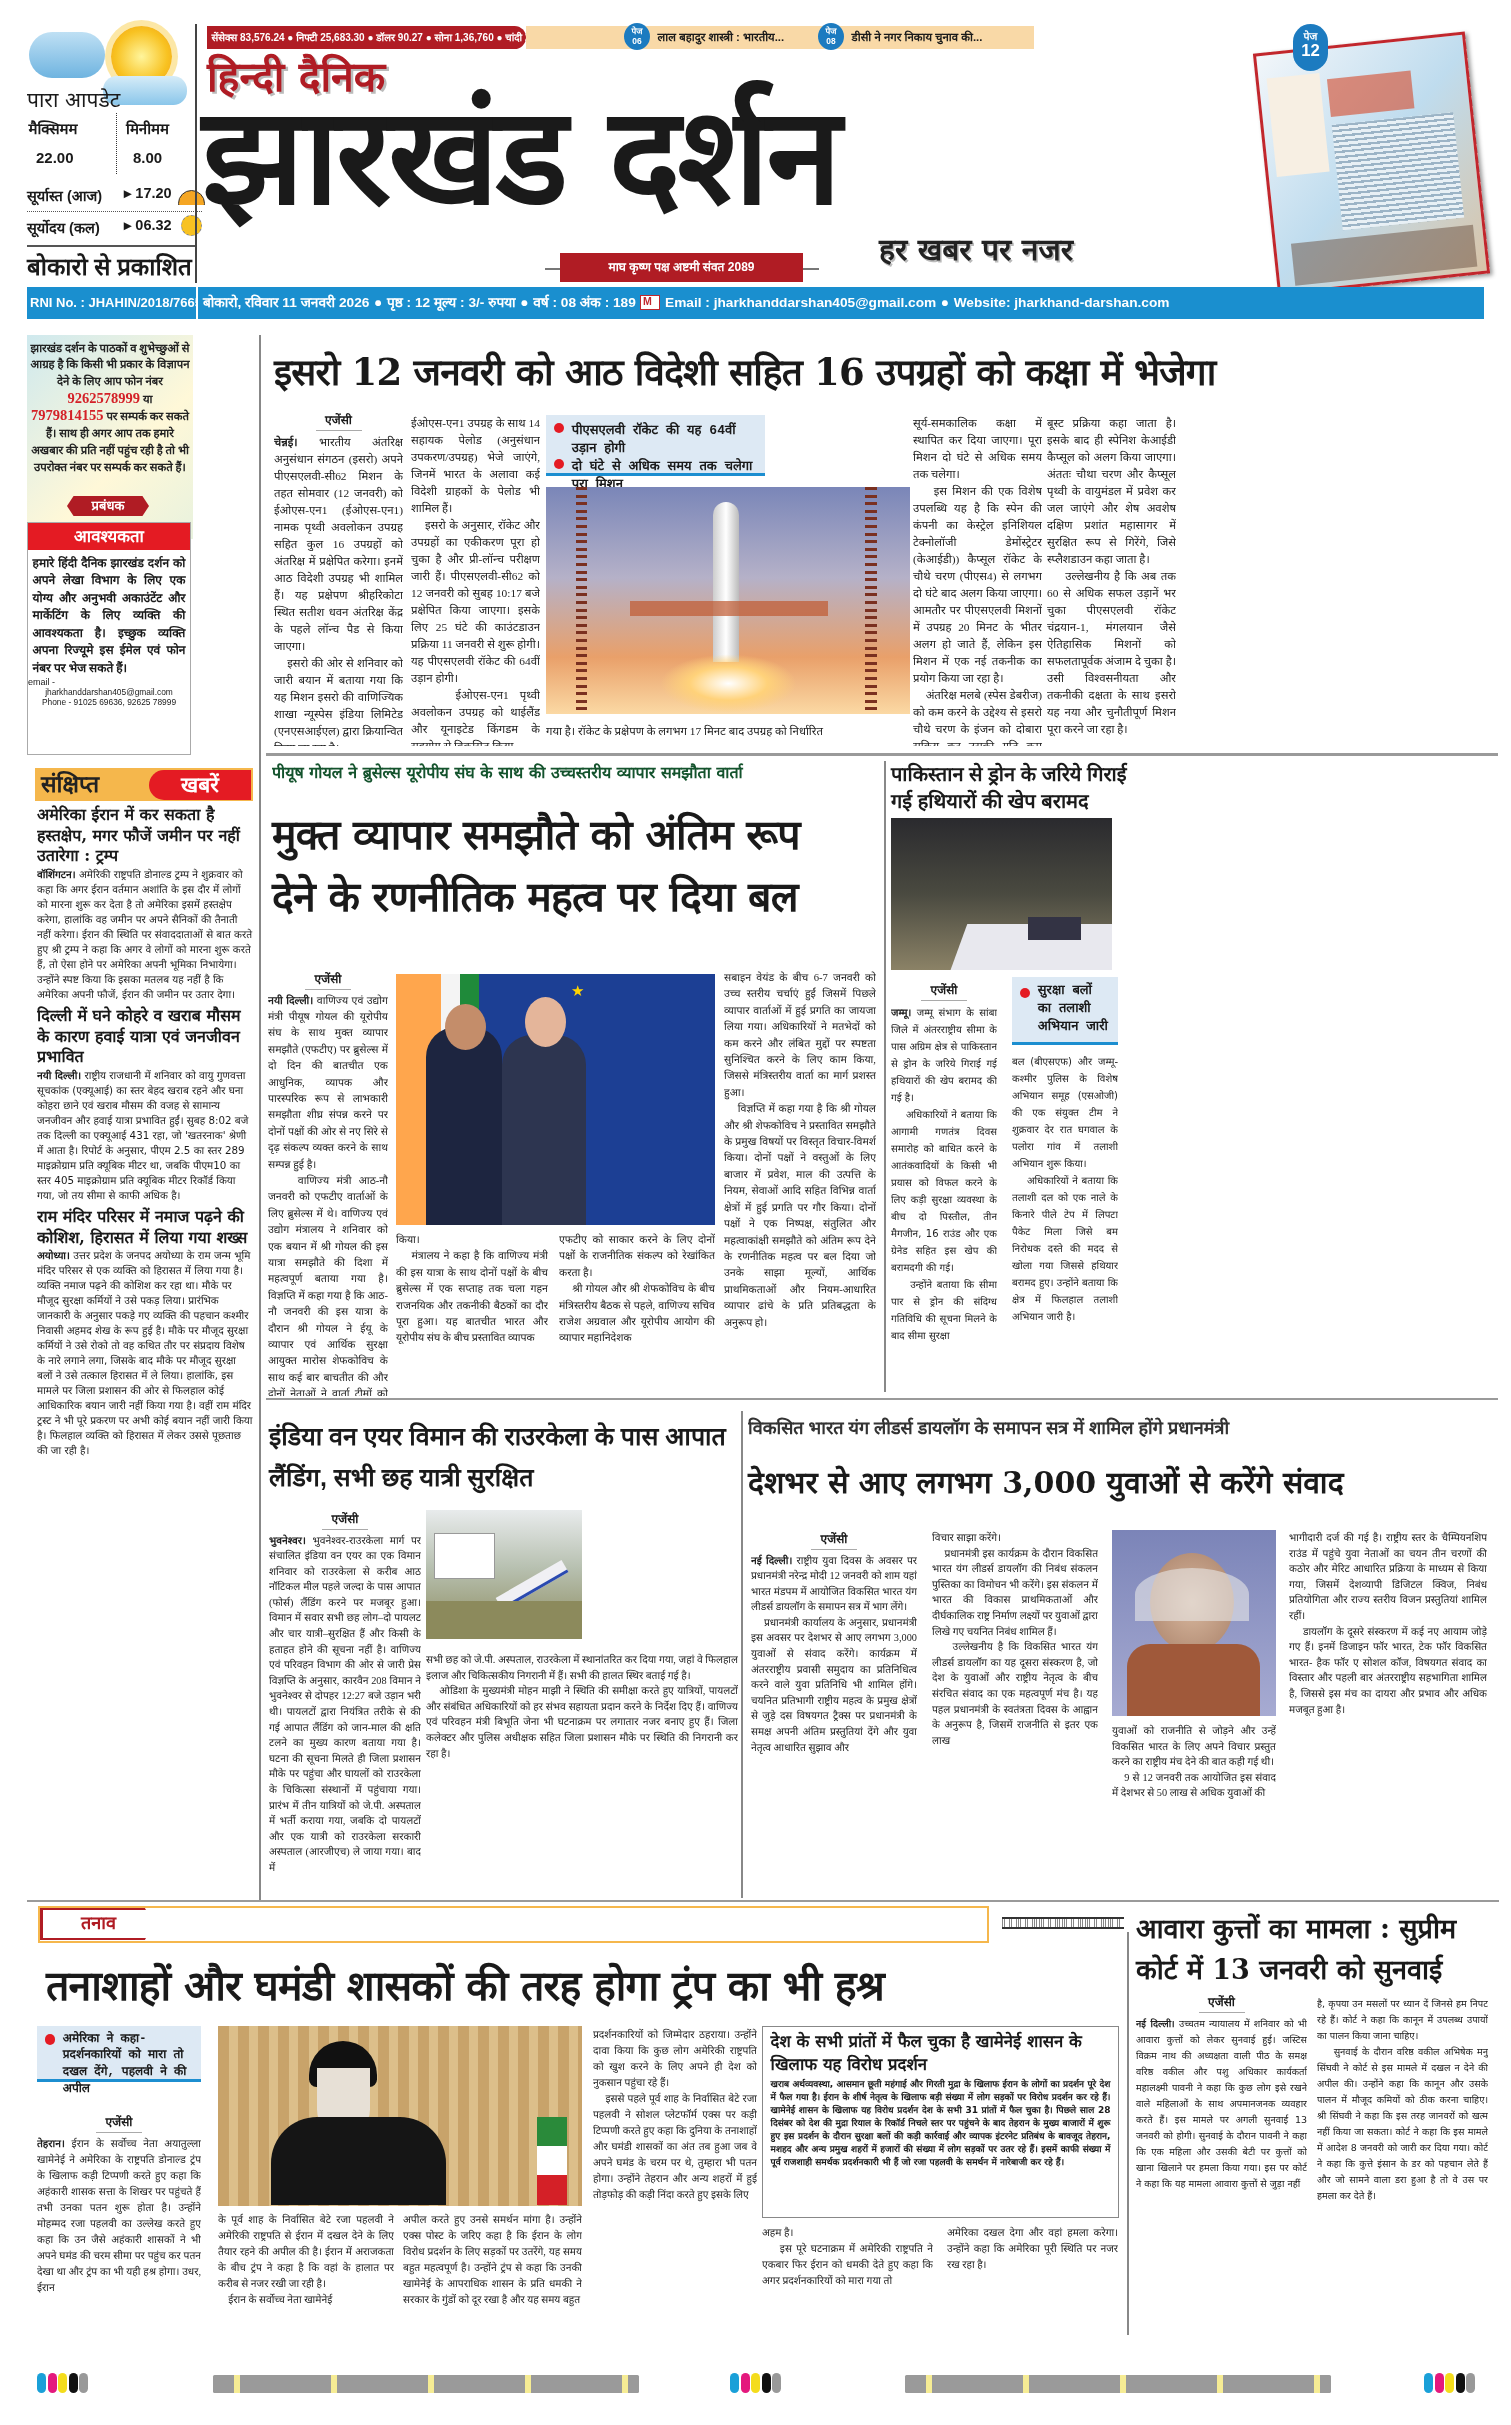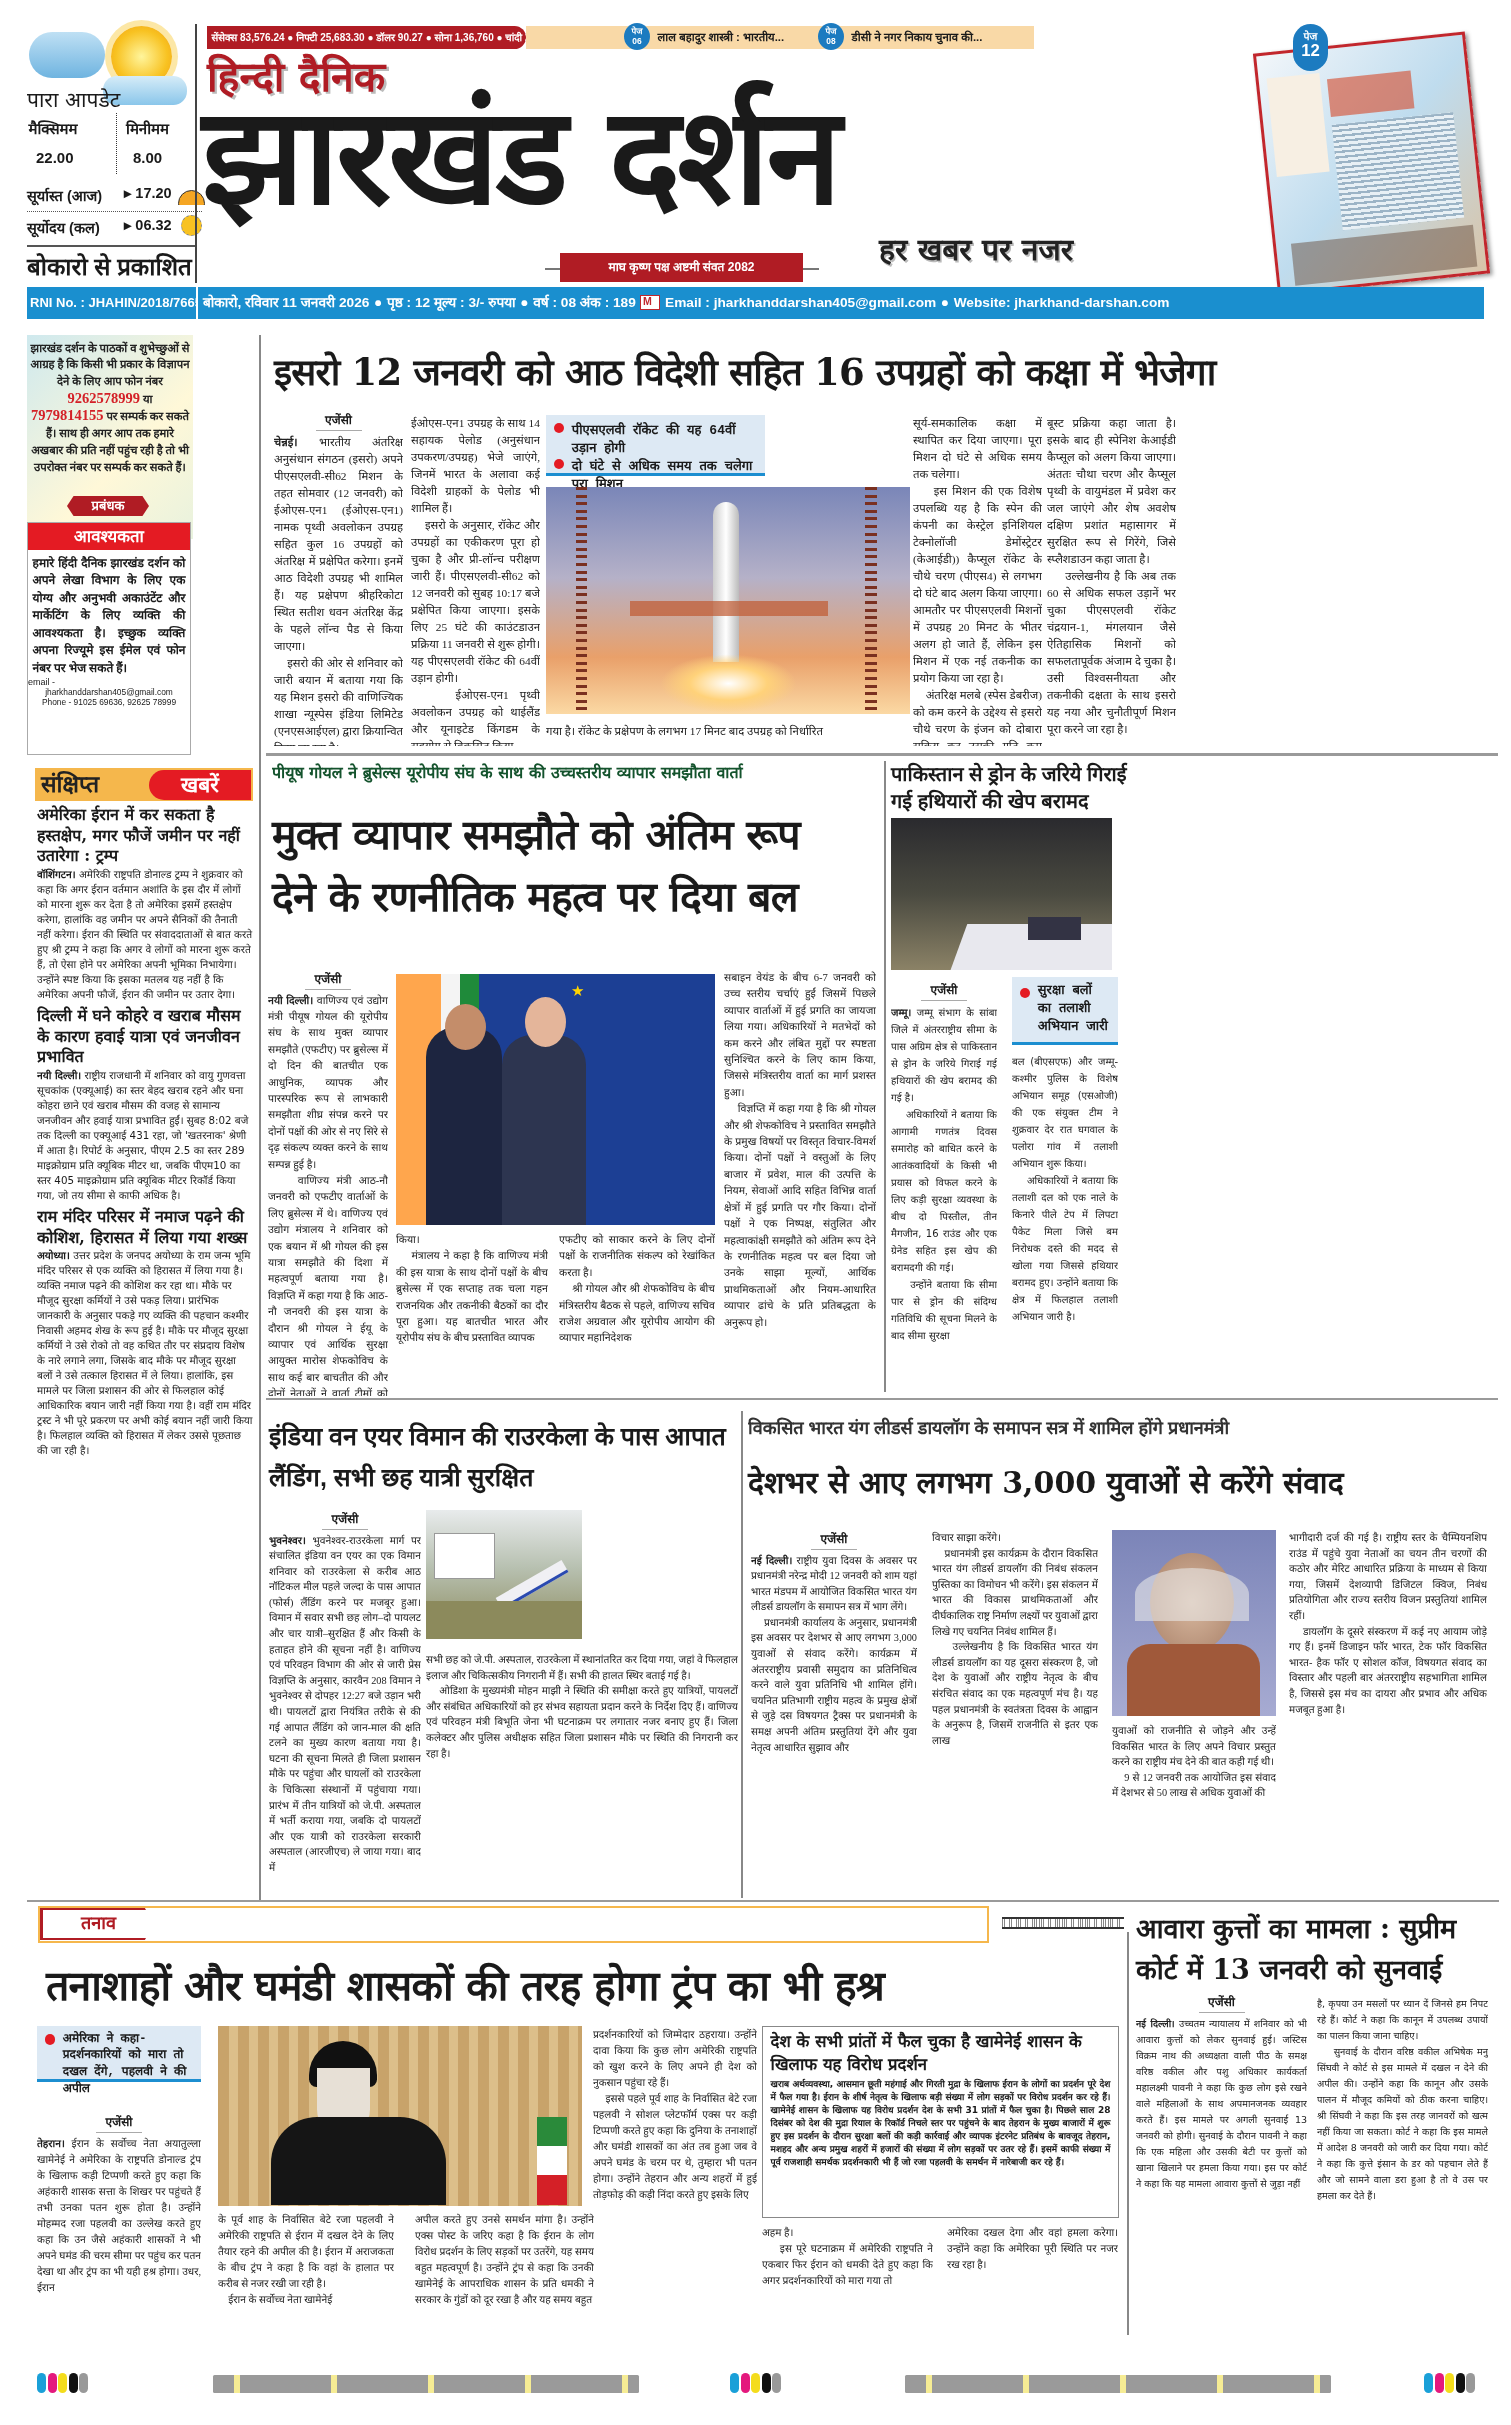--- a/index.html
+++ b/index.html
@@ -64,21 +64,21 @@
   </div>
   <div class="abs cond" data-name="teaser-page-08" style="left:818px;top:23px;width:243px;height:27px;display:flex;align-items:center;gap:7.6px;">
     <span data-name="page-badge" style="width:26px;height:27px;border-radius:50%;background:#1c7bc0;color:#fff;font-size:8.4px;text-align:center;line-height:10px;padding-top:3px;font-weight:bold;"><span data-name="page-label">पेज</span><br><span data-name="page-no">08</span></span>
     <span data-name="teaser-text" style="font-size:11.4px;font-weight:bold;">डीसी ने नगर निकाय चुनाव की...</span>
   </div>
 
   <div class="abs serif" data-name="masthead-subtitle" style="left:207px;top:47px;font-size:41px;font-weight:bold;color:#b01c24;text-shadow:2.3px 2.3px 0 #bbb;">हिन्दी दैनिक</div>
   <div class="abs serif" data-name="masthead-title" style="left:202px;top:68px;font-size:135px;font-weight:bold;color:#1a1a1a;letter-spacing:-3px;line-height:175px;white-space:nowrap;">झारखंड दर्शन</div>
   <div class="abs serif" data-name="masthead-tagline" style="left:879px;top:228px;font-size:30px;font-weight:bold;color:#222;text-shadow:1.5px 1.5px 0 #bbb;">हर खबर पर नजर</div>
   <div class="abs" data-name="panchang-rule" style="left:545px;top:268px;width:274px;height:2.3px;background:#777;"></div>
-  <div class="abs cond" data-name="panchang" style="left:560px;top:253px;width:243px;height:29px;background:#b01c24;color:#fff;font-size:12px;font-weight:bold;text-align:center;line-height:29px;">माघ कृष्ण पक्ष अष्टमी संवत 2082</div>
+  <div class="abs cond" data-name="panchang" style="left:560px;top:253px;width:243px;height:29px;background:#b01c24;color:#fff;font-size:12px;font-weight:bold;text-align:center;line-height:29px;">माघ कृष्ण पक्ष अष्टमी संवत 2089</div>
 
   <div class="abs" data-name="page12-thumbnail" style="left:1265px;top:42px;width:213px;height:243px;transform:rotate(-6deg);background:linear-gradient(135deg,#f2f6fa,#bfdcee 50%,#d9c4a8);border:3.8px solid #c1272d;box-shadow:2.3px 2.3px 4.6px #999;">
     <div style="position:absolute;left:7.6px;top:23px;width:53px;height:99px;background:#f7efe3;"></div>
     <div style="position:absolute;left:68px;top:30px;width:84px;height:38px;background:#d54a2a;opacity:0.6;"></div>
     <div style="position:absolute;left:68px;top:76px;width:122px;height:106px;background:repeating-linear-gradient(#9cb4c6 0 2.3px,#e8f0f5 2.3px 5.3px);"></div>
     <div style="position:absolute;left:15px;top:190px;width:183px;height:42px;background:#6a5040;opacity:0.5;"></div>
   </div>
   <div class="abs" data-name="page12-badge" style="left:1293px;top:24px;width:35px;height:47px;border-radius:18px;background:#1c7bc0;color:#fff;text-align:center;font-family:'Liberation Sans',sans-serif;font-weight:bold;">
     <div data-name="page12-label" style="font-size:10.6px;padding-top:4.6px;">पेज</div>
     <div data-name="page12-no" style="font-size:16.7px;line-height:16.7px;">12</div>
@@ -323,21 +323,21 @@
 <style>
   [data-name="khamenei-photo"] { width:176px !important; }
   [data-name="iran-col-2"] { width:176px !important; }
   [data-name="iran-col-3"] { left:403px !important; top:2027px !important; width:175px !important; }
 </style>
 <div class="col" data-name="iran-col-4" style="left:587px;top:2027px;width:164px;height:308px;">
   <div class="body-text" data-name="iran-text-4" id="iran-col4" style="font-size:10.3px;line-height:16px;">अपील करते हुए उनसे समर्थन मांगा है। उन्होंने एक्स पोस्ट के जरिए कहा है कि ईरान के लोग विरोध प्रदर्शन के लिए सड़कों पर उतरेंगे, यह समय बहुत महत्वपूर्ण है। उन्होंने ट्रंप से कहा कि उनकी खामेनेई के आपराधिक शासन के प्रति धमकी ने सरकार के गुंडों को दूर रखा है और यह समय बहुत</div>
 </div>
 <style>
   [data-name="iran-col-3"] { left:593px !important; width:164px !important; }
-  [data-name="iran-col-4"] { left:403px !important; width:179px !important; top:2212px !important; height:122px !important;margin-left:12px; }
+  [data-name="iran-col-4"] { left:403px !important; width:179px !important; top:2212px !important; height:122px !important; }
   [data-name="khamenei-photo"] { width:364px !important; }
 </style>
 
 <div class="abs" data-name="iran-box" style="left:762px;top:2026px;width:357px;height:192px;border:1.5px solid #888;padding:3px 7.6px;">
   <div class="serif" data-name="iran-box-headline" style="font-size:16.7px;font-weight:bold;line-height:23px;">देश के सभी प्रांतों में फैल चुका है खामेनेई शासन के खिलाफ यह विरोध प्रदर्शन</div>
   <div data-name="iran-box-text" style="font-family:'DejaVu Sans',sans-serif;font-size:9px;line-height:13px;text-align:justify;margin-top:2.3px;font-weight:bold;">खराब अर्थव्यवस्था, आसमान छूती महंगाई और गिरती मुद्रा के खिलाफ ईरान के लोगों का प्रदर्शन पूरे देश में फैल गया है। ईरान के शीर्ष नेतृत्व के खिलाफ बड़ी संख्या में लोग सड़कों पर विरोध प्रदर्शन कर रहे हैं। खामेनेई शासन के खिलाफ यह विरोध प्रदर्शन देश के सभी 31 प्रांतों में फैल चुका है। पिछले साल 28 दिसंबर को देश की मुद्रा रियाल के रिकॉर्ड निचले स्तर पर पहुंचने के बाद तेहरान के मुख्य बाजारों में शुरू हुए इस प्रदर्शन के दौरान सुरक्षा बलों की कड़ी कार्रवाई और व्यापक इंटरनेट प्रतिबंध के बावजूद तेहरान, मशहद और अन्य प्रमुख शहरों में हजारों की संख्या में लोग सड़कों पर उतर रहे हैं। इसमें काफी संख्या में पूर्व राजशाही समर्थक प्रदर्शनकारी भी हैं जो रजा पहलवी के समर्थन में नारेबाजी कर रहे हैं।</div>
 </div>
 <div class="col" data-name="iran-col-5" style="left:762px;top:2225px;width:171px;height:106px;">
   <div class="body-text" data-name="iran-text-5" id="iran-col5" style="font-size:10.3px;line-height:16px;">अहम है।<br>&nbsp;&nbsp;&nbsp;&nbsp;इस पूरे घटनाक्रम में अमेरिकी राष्ट्रपति ने एकबार फिर ईरान को धमकी देते हुए कहा कि अगर प्रदर्शनकारियों को मारा गया तो</div>
 </div>

